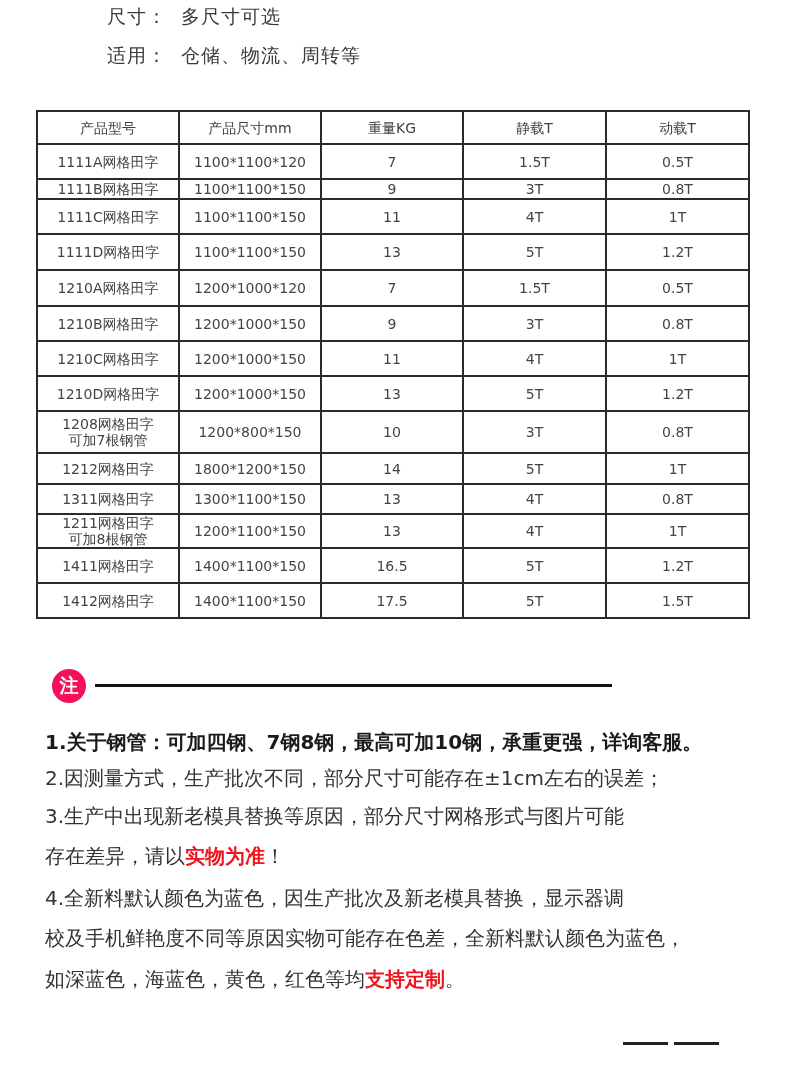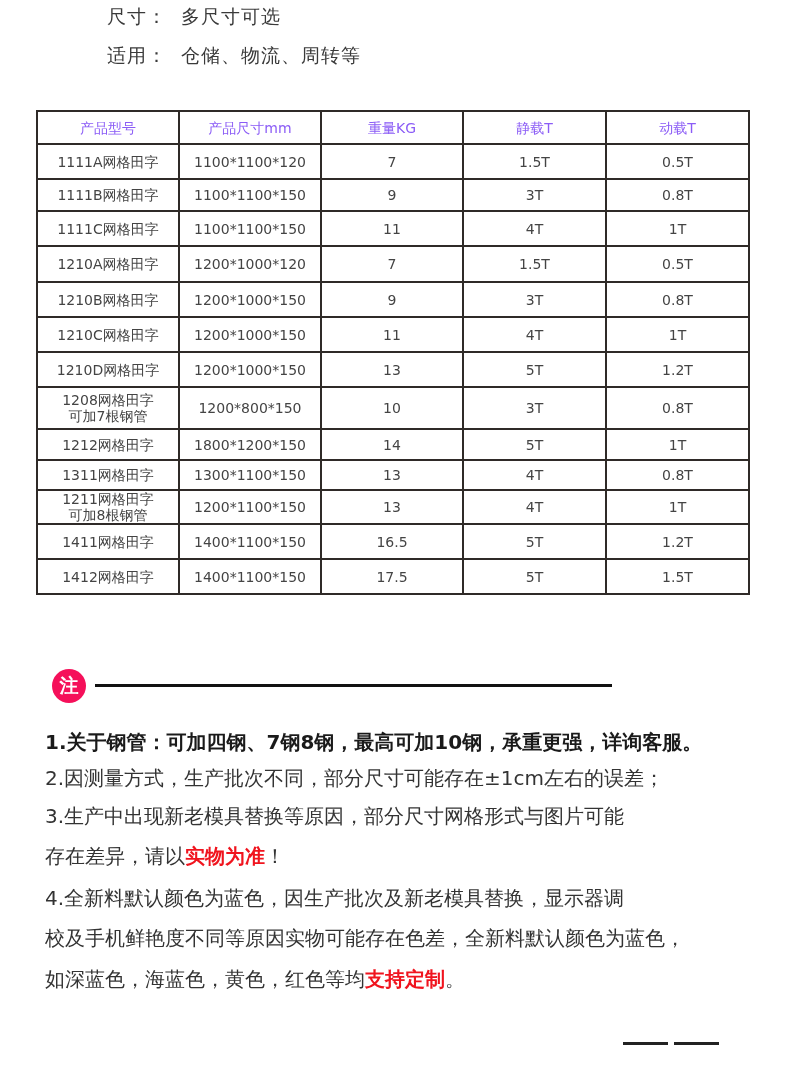--- a/index.html
+++ b/index.html
@@ -5,21 +5,21 @@
   html, body { margin: 0; padding: 0; background: #ffffff; }
   body { width: 790px; height: 1075px; position: relative; overflow: hidden;
          font-family: "DejaVu Sans", "Liberation Sans", sans-serif; color: #333; }
   .spec { position: absolute; left: 107px; font-size: 19px; color: #3a3a3a; letter-spacing: 1px; }
   .spec .lbl { margin-right: 14px; }
   table.spec-table { position: absolute; left: 36px; top: 110px; border-collapse: collapse;
                      width: 712px; table-layout: fixed; }
   table.spec-table td, table.spec-table th {
     border: 2px solid #2f2a28; text-align: center; font-size: 14px; font-weight: normal;
     color: #444; padding: 0; line-height: 16px; }
-  table.spec-table th { height: 31px; font-size: 14px; color: #8b5cf6; }
+  table.spec-table th { height: 31px; font-size: 14px; color: #404040; }
   .cell-2l { font-size: 14px; line-height: 15px; }
   .note-head { position: absolute; left: 52px; top: 669px; display: flex; align-items: center; }
   .note-badge { width: 34px; height: 34px; border-radius: 50%; background: #f5105a; color: #fff;
                 font-size: 19px; font-weight: bold; display: flex; align-items: center; justify-content: center; }
   .note-line { position: absolute; left: 95px; top: 684px; width: 517px; height: 3px; background: #111; }
   .note { position: absolute; left: 45px; font-size: 20px; color: #333; white-space: nowrap; }
   .note.bold { font-weight: bold; color: #1a1a1a; }
   .hl { color: #f0141e; font-weight: bold; }
   .dash { position: absolute; top: 1042px; height: 3px; background: #222; width: 45px; }
 </style>
@@ -51,33 +51,40 @@
     </tr>
   </thead>
   <tbody id="tbody">
       <tr style="height: 35px;">
         <td><span>1111A网格田字</span></td>
         <td><span>1100*1100*120</span></td>
         <td><span>7</span></td>
         <td><span>1.5T</span></td>
         <td><span>0.5T</span></td>
       </tr>
-      <tr style="height: 32px; padding-left: 24px;">
+      <tr style="height: 20px; padding-left: 24px;">
         <td><span>1111B网格田字</span></td>
         <td><span>1100*1100*150</span></td>
         <td><span>9</span></td>
         <td><span>3T</span></td>
         <td><span>0.8T</span></td>
       </tr>
       <tr style="height: 35px;">
         <td><span>1111C网格田字</span></td>
         <td><span>1100*1100*150</span></td>
         <td><span>11</span></td>
         <td><span>4T</span></td>
         <td><span>1T</span></td>
+      </tr>
+      <tr style="height: 36px;">
+        <td><span>1111D网格田字</span></td>
+        <td><span>1100*1100*150</span></td>
+        <td><span>13</span></td>
+        <td><span>5T</span></td>
+        <td><span>1.2T</span></td>
       </tr>
       <tr style="height: 36px;">
         <td><span>1210A网格田字</span></td>
         <td><span>1200*1000*120</span></td>
         <td><span>7</span></td>
         <td><span>1.5T</span></td>
         <td><span>0.5T</span></td>
       </tr>
       <tr style="height: 35px;">
         <td><span>1210B网格田字</span></td>

